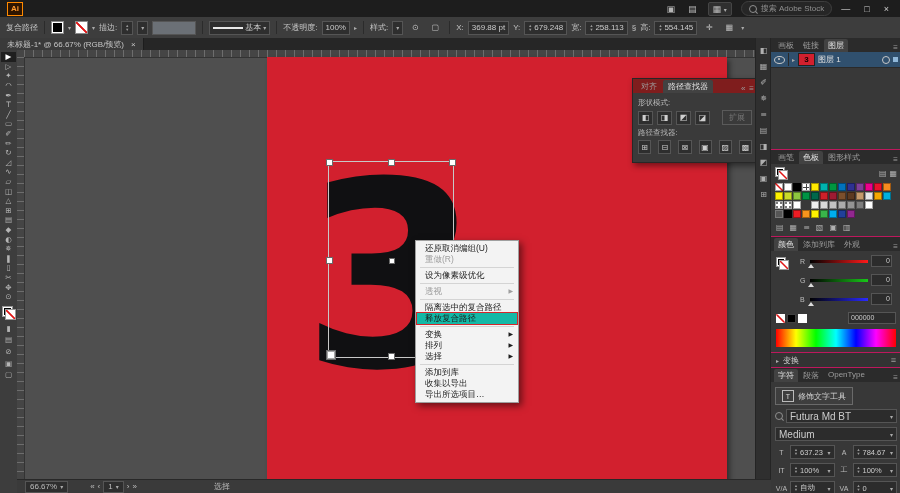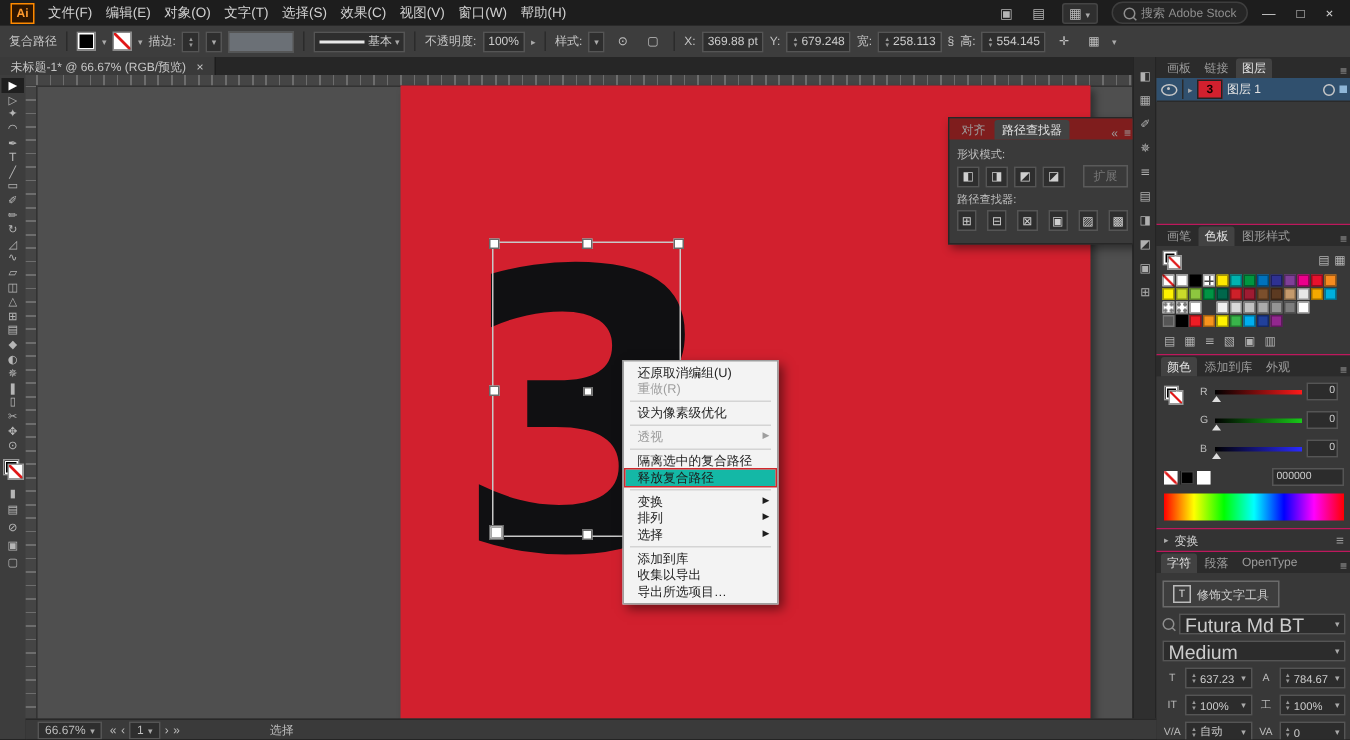--- a/index.html
+++ b/index.html
@@ -174,48 +174,36 @@
          padding:2px 6px;color:#d0d0d0;font-size:8px;margin:1px 0 4px 0;background:#3e3e3e;}
   .ttic{width:10px;height:10px;border:1px solid #bbb;display:flex;align-items:center;
         justify-content:center;font-size:7px;color:#ddd;}
   .field{display:flex;align-items:center;gap:2px;background:#2c2c2c;border:1px solid #555;
          height:12px;padding:0 3px;color:#ccc;}
   .field.grow{flex:1;}
   .frow{display:flex;align-items:center;gap:3px;margin-bottom:4px;}
   .char-ic{width:13px;text-align:center;color:#bbb;font-size:7px;flex:0 0 auto;}
   .half{display:flex;align-items:center;gap:2px;width:50%;}
   .fval{flex:1;font-size:7.5px;white-space:nowrap;}
-  .ffont{flex:1;font-size:13px;}
+  .ffont{flex:1;font-size:10px;}
   
   .statusbar{position:absolute;left:17px;bottom:0;width:738px;height:13px;background:#3a3a3a;
-             border-top:1px solid #282828;display:flex;align-items:center;gap:5px;
+             border-top:1px solid #282828;display:flex;align-items:center;gap:22px;
              padding:0 8px;font-size:8px;color:#bdbdbd;}
   .sb-nav{display:flex;align-items:center;gap:3px;}
   .sb-box{background:#2e2e2e;border:1px solid #555;padding:0 4px;height:10px;
           display:flex;align-items:center;gap:3px;}
 </style>
 </head>
 <body>
 
 <div id="app">
 
   <div class="titlebar">
     <div class="logo">Ai</div>
-    <div style="display:flex;gap:9px;">
-
-    <span class="menu-item">文件(F)</span>
-        <span class="menu-item">编辑(E)</span>
-        <span class="menu-item">对象(O)</span>
-        <span class="menu-item">文字(T)</span>
-        <span class="menu-item">选择(S)</span>
-        <span class="menu-item">效果(C)</span>
-        <span class="menu-item">视图(V)</span>
-        <span class="menu-item">窗口(W)</span>
-        <span class="menu-item">帮助(H)</span>
-      </div>
     <div class="tb-spacer"></div>
     <span class="tb-ic">▣</span>
     <span class="tb-ic">▤</span>
     <span class="tb-box">
       <span>▦</span>
       <span class="chev">▾</span>
     </span>
     <span class="search">
       <span class="mag"></span>
       <span>搜索 Adobe Stock</span>

